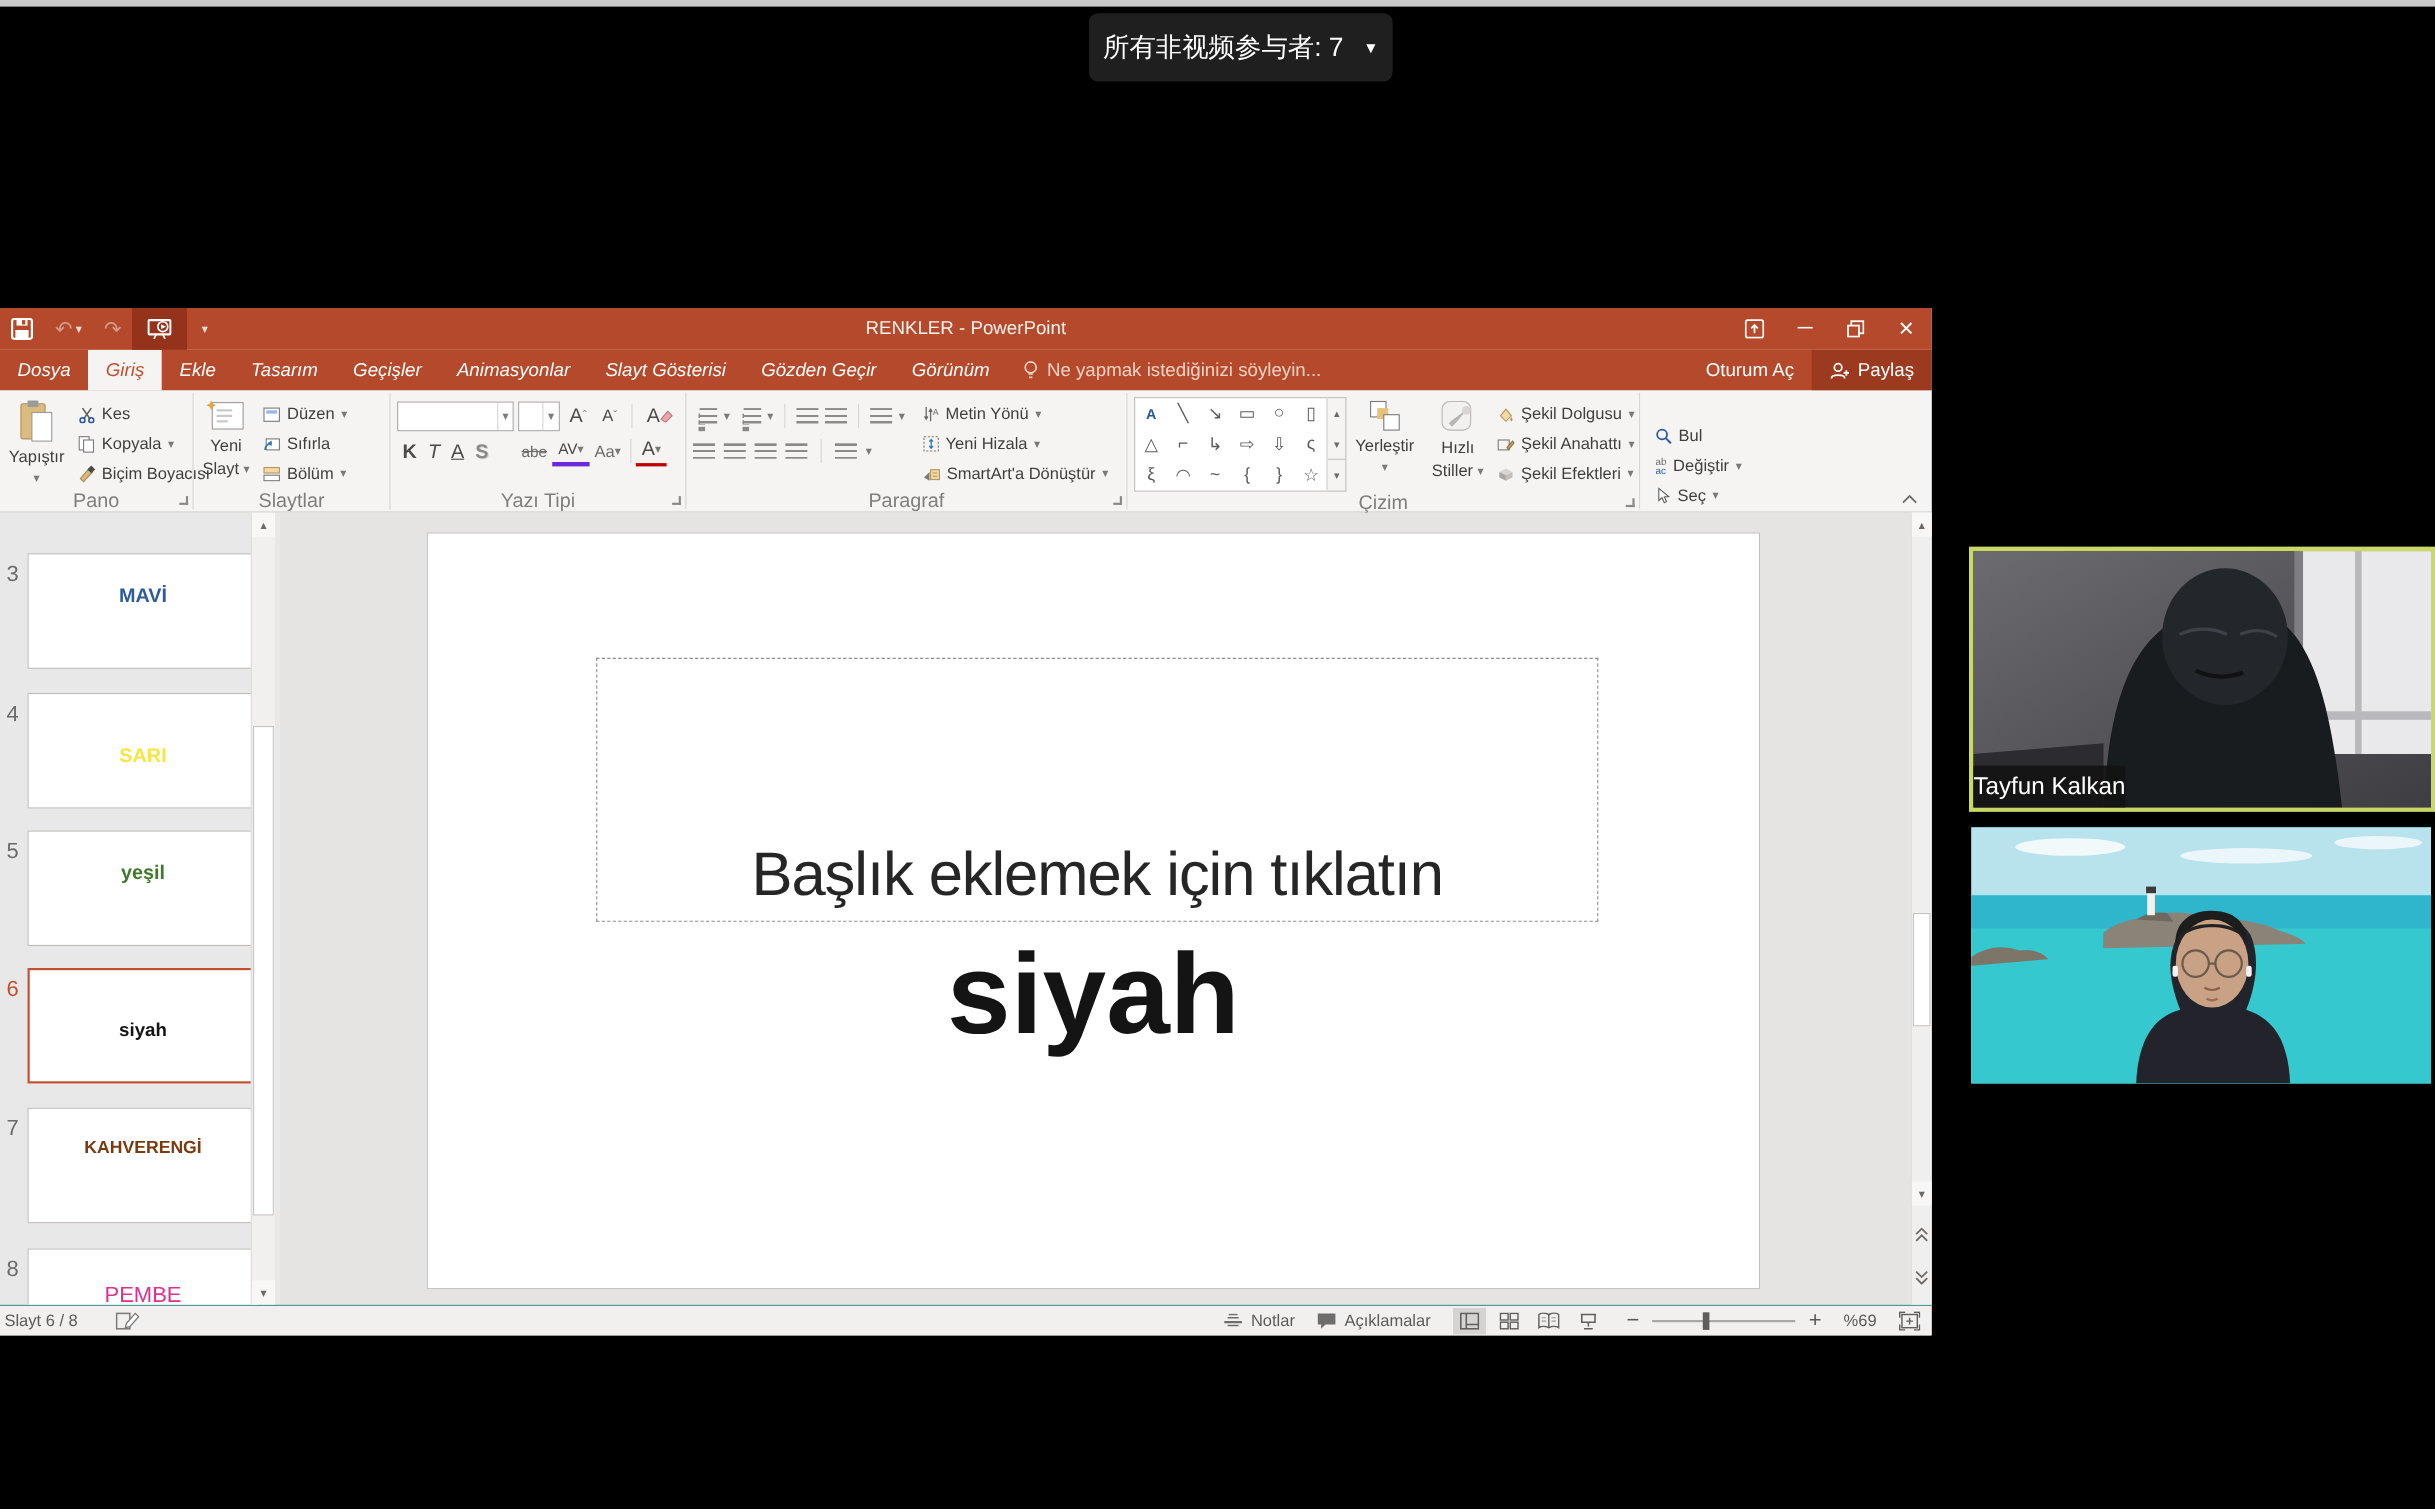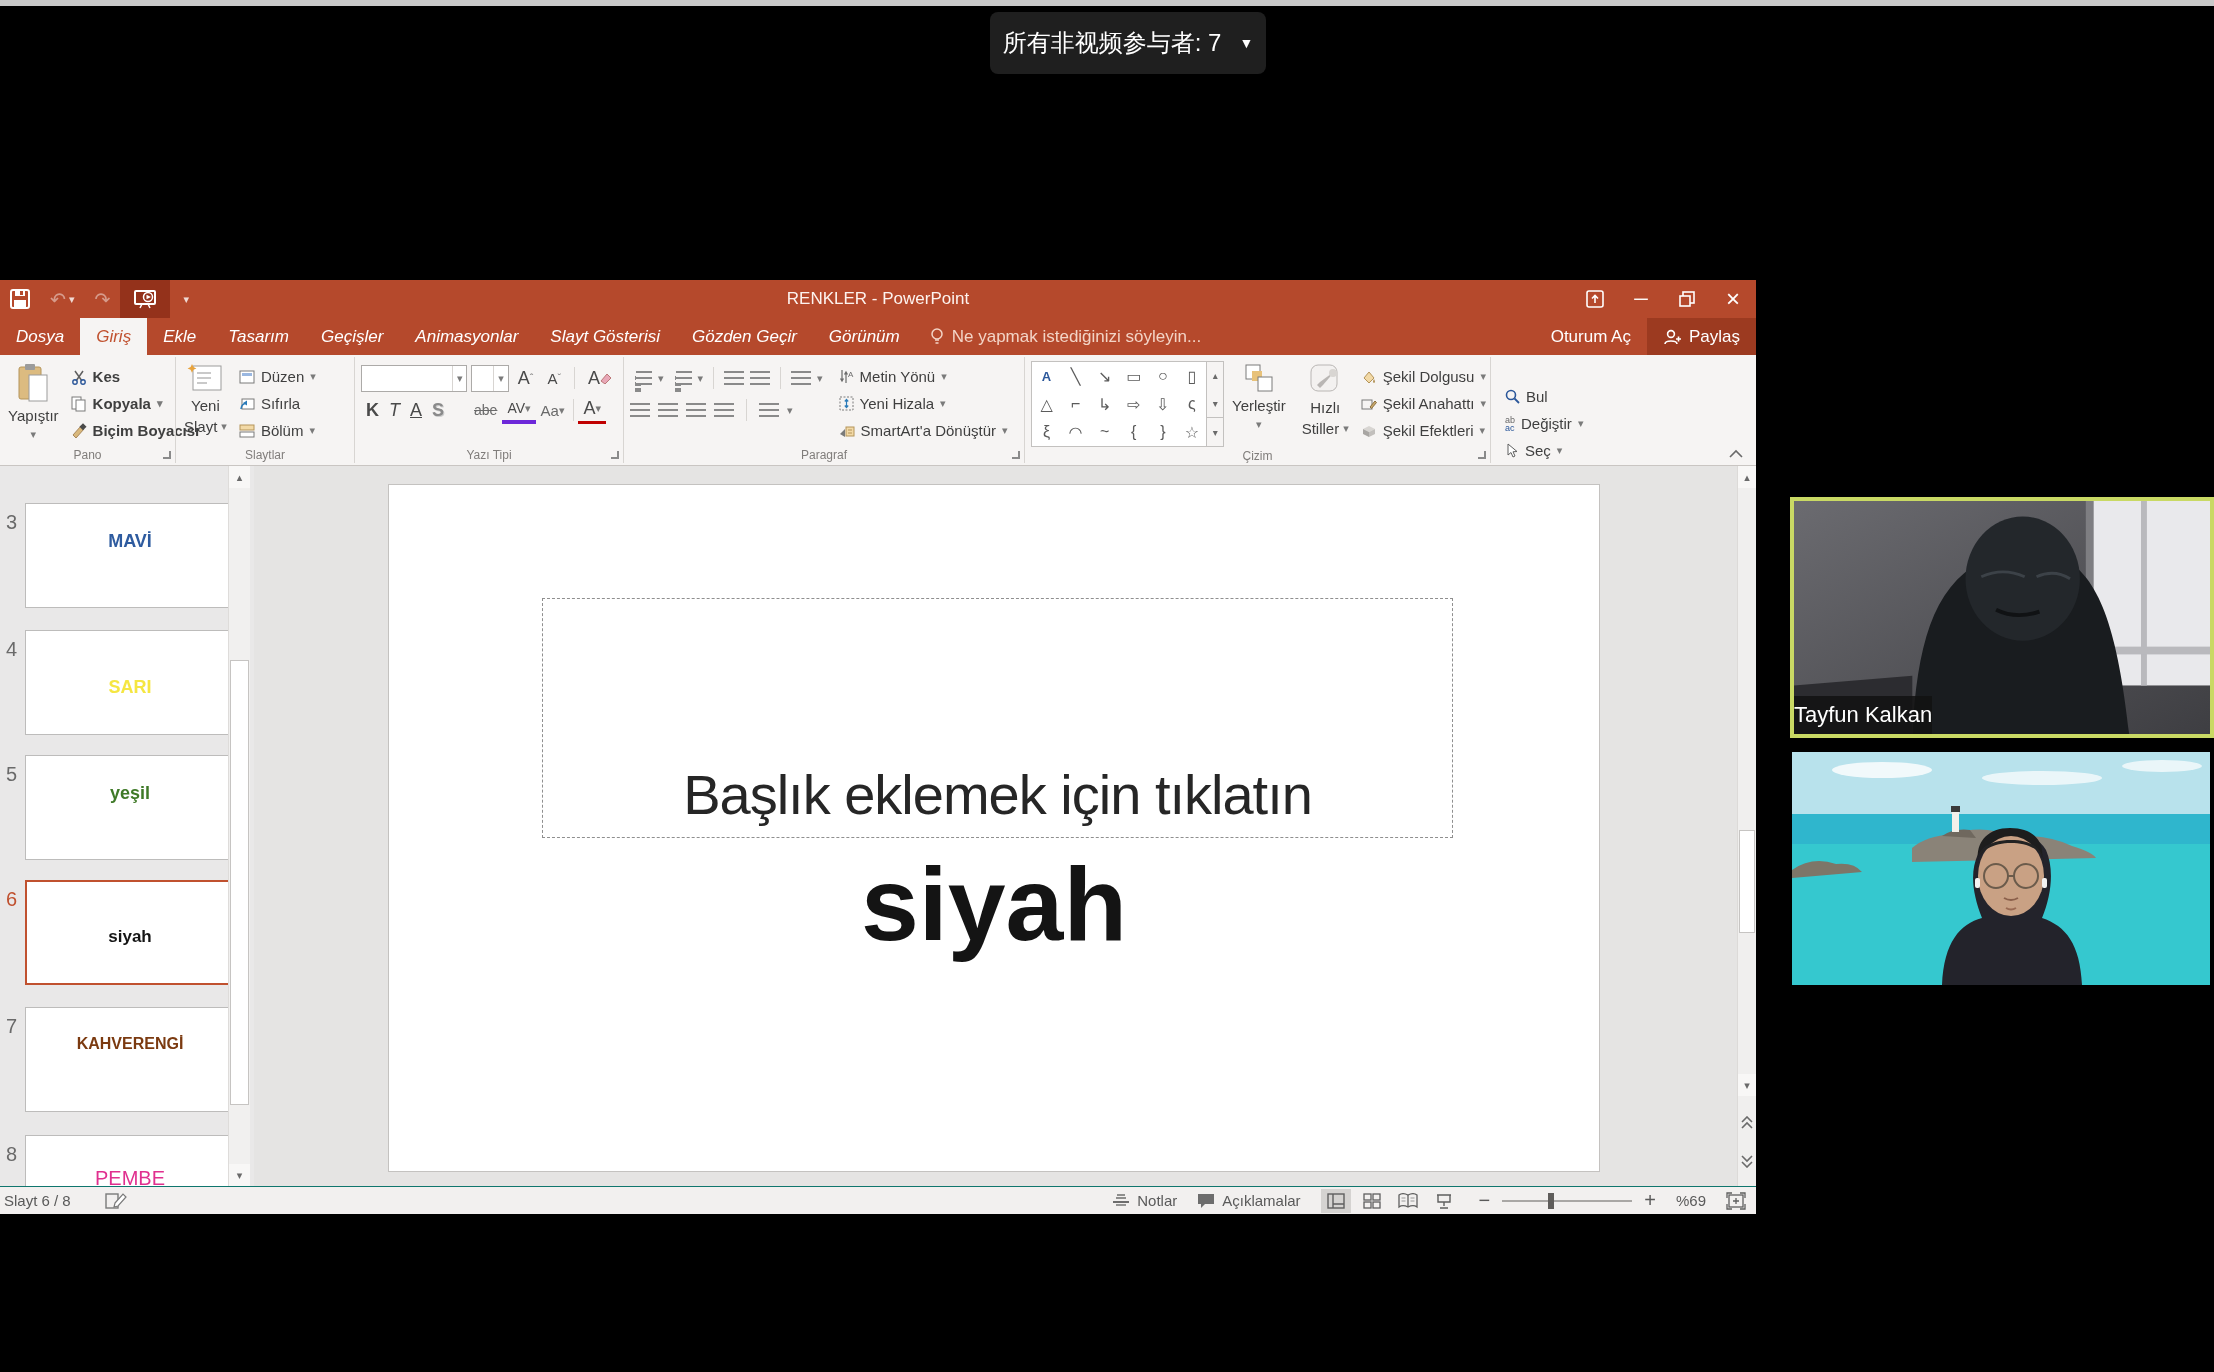--- a/index.html
+++ b/index.html
@@ -42,22 +42,22 @@
   #rightacct { margin-left:auto; display:flex; align-items:center; }
   #signin { padding:0 16px; }
   #sharebtn { background:#9c3a20; height:100%; display:flex; align-items:center;
     gap:8px; padding:0 16px; }
 
   
   #ribbon { position:relative; height:111px; background:#f6f4f3;
     border-bottom:1px solid #c9c5c2; display:flex; color:#3f3f3f; font-size:15px; }
   .rgroup { display:flex; flex-direction:column; padding-top:4px; }
   .rbody { flex:1; display:flex; align-items:flex-start; }
-  .rlabel { height:20px; display:flex; align-items:center; justify-content:center;
-    gap:6px; color:#807d7b; font-size:12px; position:relative; }
+  .rlabel { height:20px; display:flex; justify-content:center;
+    gap:6px; color:#807d7b; font-size:18px; position:relative; }
   .launcher { position:absolute; right:4px; bottom:6px; width:8px; height:8px;
     border-right:2px solid #8a8a8a; border-bottom:2px solid #8a8a8a; }
   .rdiv { width:1px; background:#d8d5d2; margin:2px 0; }
   .bigbtn { display:flex; flex-direction:column; align-items:center;
     justify-content:flex-start; gap:4px; padding:4px 8px 0 8px; text-align:center; }
   .srow { display:flex; align-items:center; gap:6px; height:27px; padding:0 4px;
     white-space:nowrap; }
   .cv { font-size:11px; color:#7a7a7a; }
   .combo { background:#fff; border:1px solid #acaaa8; height:27px; display:flex;
     align-items:center; justify-content:flex-end; }
@@ -259,21 +259,21 @@
       <div class="rbody">
         <div class="bigbtn">
           <svg width="32" height="40" viewBox="0 0 32 40">
             <rect x="2" y="4" width="22" height="32" rx="2" fill="#dcbb80" stroke="#b4945a"></rect>
             <rect x="8" y="1" width="10" height="6" rx="1" fill="#9b9b9b"></rect>
             <rect x="12" y="12" width="18" height="26" fill="#fff" stroke="#9b9b9b"></rect>
           </svg>
           <span>Yapıştır</span>
           <span class="cv">▾</span>
         </div>
-        <div style="display:flex;flex-direction:column;padding-top:4px;font-weight:bold;">
+        <div style="display:flex;flex-direction:column;padding-top:4px;">
           <div class="srow">
             <svg width="16" height="16" viewBox="0 0 16 16">
               <path d="M4 2 L11 12 M12 2 L5 12" stroke="#5f5f5f" stroke-width="1.5"></path>
               <circle cx="4" cy="13" r="2.2" fill="none" stroke="#2b579a" stroke-width="1.4"></circle>
               <circle cx="12" cy="13" r="2.2" fill="none" stroke="#2b579a" stroke-width="1.4"></circle>
             </svg>
             <span>Kes</span>
           </div>
           <div class="srow">
             <svg width="16" height="16" viewBox="0 0 16 16">

